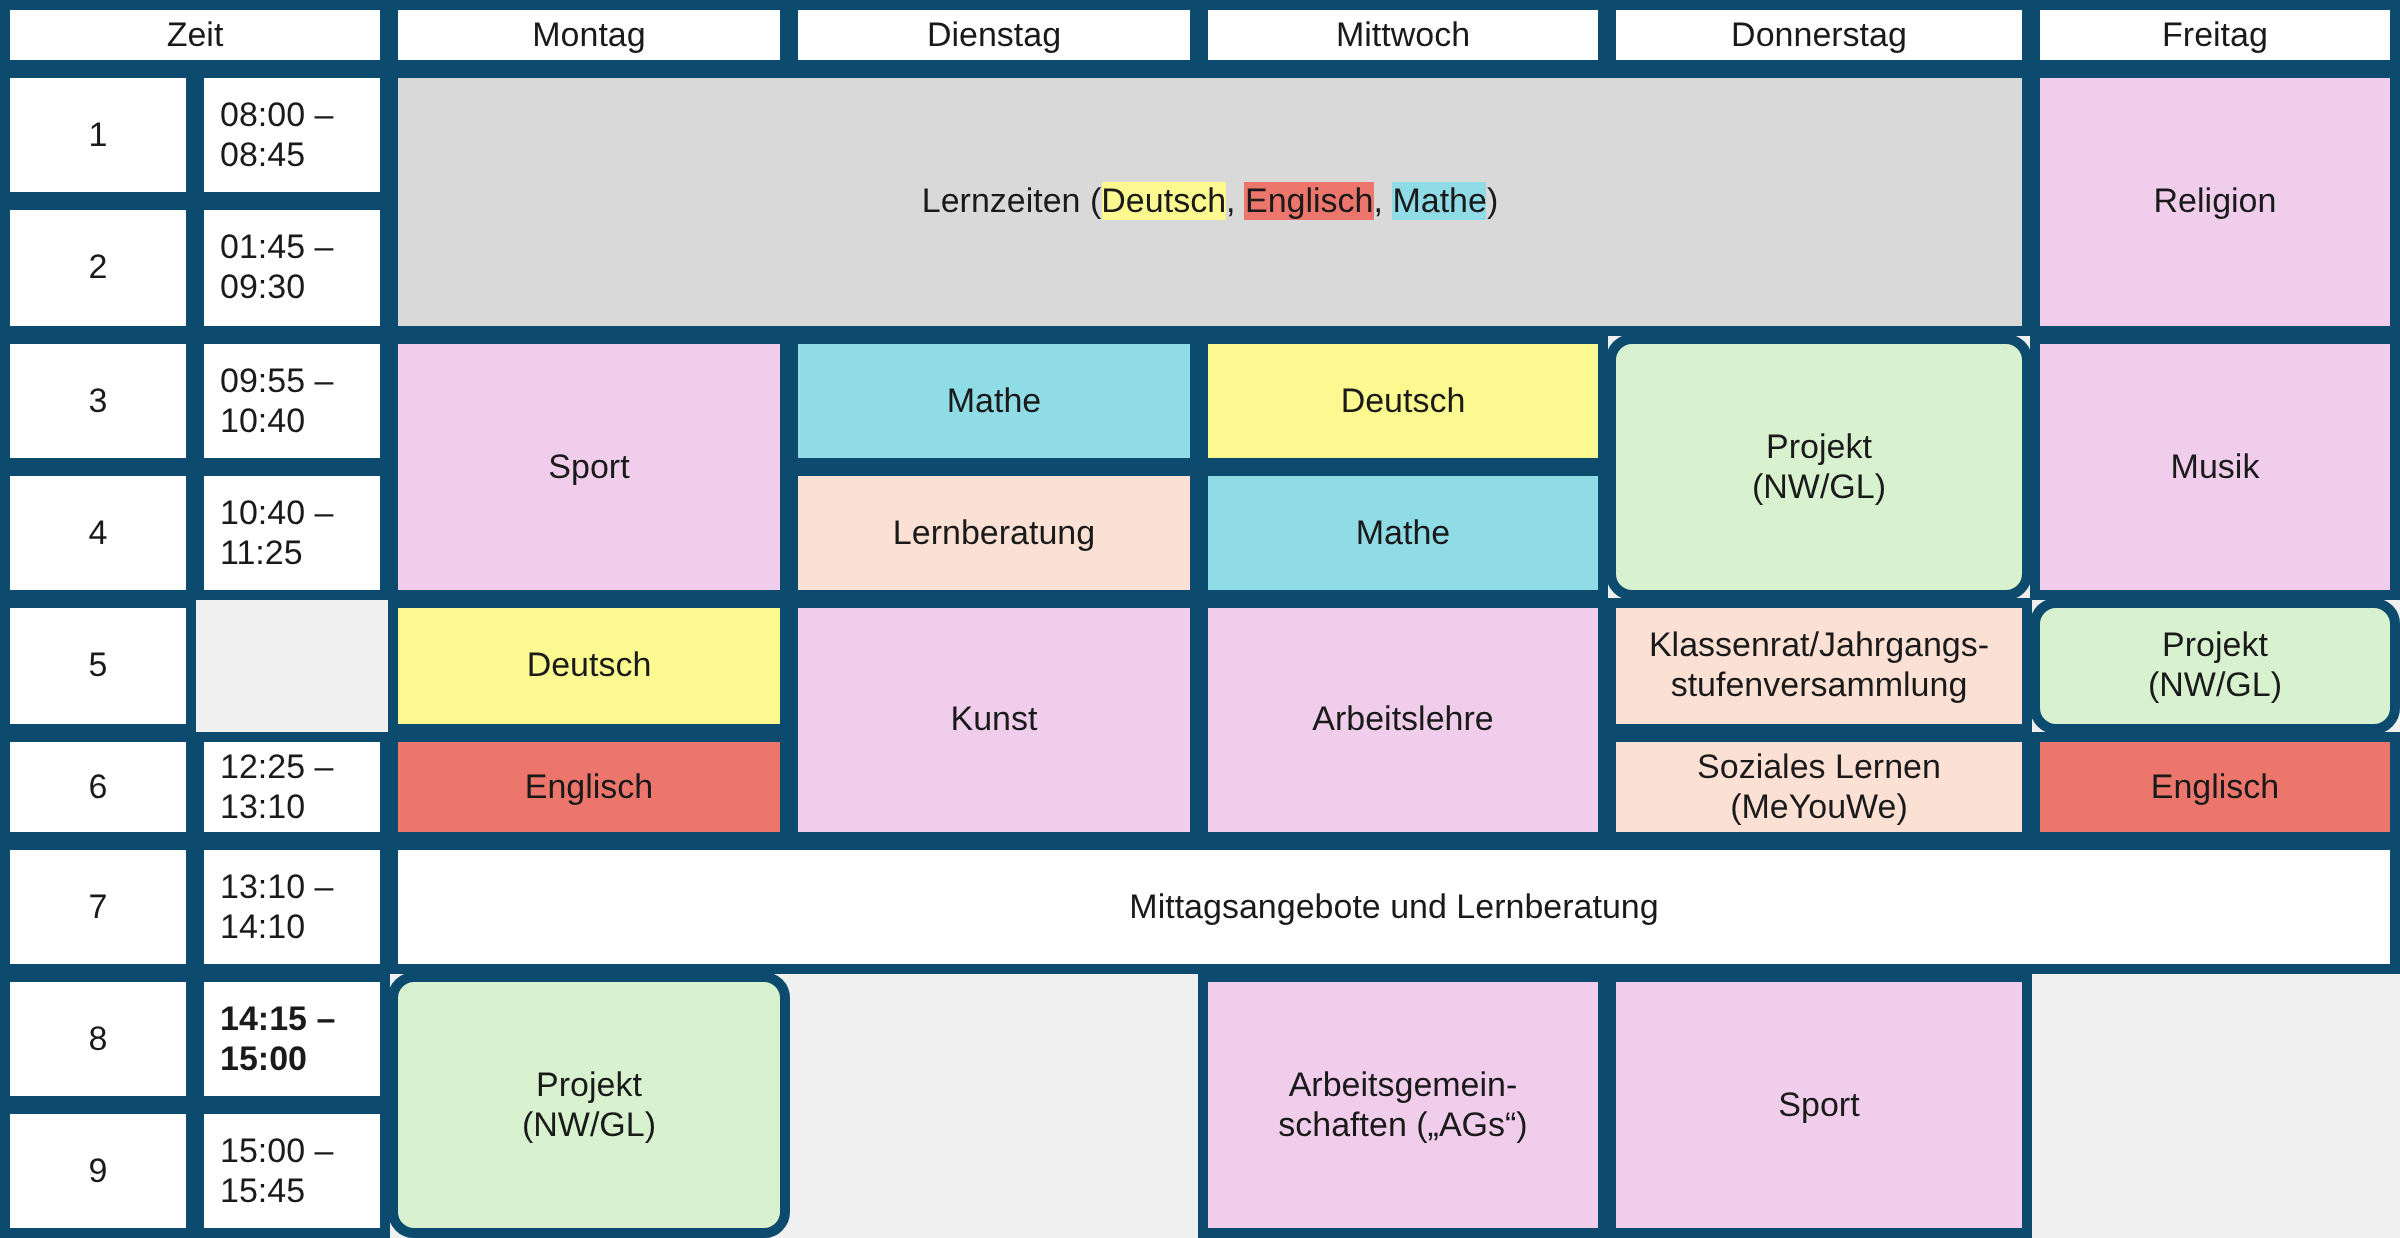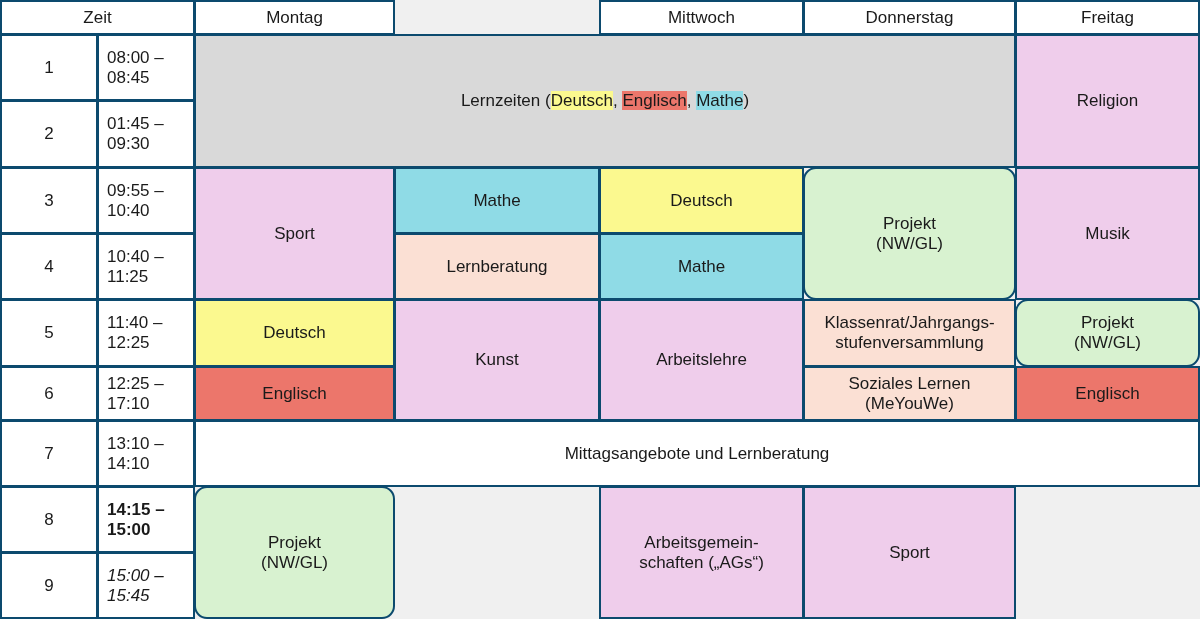--- a/index.html
+++ b/index.html
@@ -1,18 +1,18 @@
 <!DOCTYPE html>
 <html><head>
 <meta charset="utf-8">
 <style>
   html, body { margin:0; padding:0; background:#f0f0f0; }
   body { width:1200px; height:619px; overflow:hidden; font-family:"Liberation Sans", sans-serif; color:#1a1a1a; }
   .grid { position:relative; width:1200px; height:619px; }
-  .cell { position:absolute; box-sizing:border-box; border:2px solid #0c4a6e; display:flex; align-items:center; justify-content:center; text-align:center; font-size:17px; line-height:20px; }
+  .cell { position:absolute; box-sizing:border-box; border:5px solid #0c4a6e; display:flex; align-items:center; justify-content:center; text-align:center; font-size:17px; line-height:20px; }
   .cell.left { justify-content:flex-start; text-align:left; padding-left:8px; }
   .white { background:#ffffff; }
   .grey { background:#d9d9d9; }
   .pink { background:#efcdeb; }
   .cyan { background:#8fdbe6; }
   .yellow { background:#fbf98f; }
   .peach { background:#fbe0d4; }
   .green { background:#d8f2d0;border-radius:13px; }
   .red { background:#ec766b; }
   .hl-yellow { background:#fbf98f; }
@@ -20,50 +20,49 @@
   .hl-cyan { background:#8fdbe6; }
   .mline { white-space:pre-line; }
 </style>
 </head>
 <body>
 
 <div class="grid">
 
   <div class="cell white" style="left:0;top:0;width:195px;height:35px;">Zeit</div>
   <div class="cell white" style="left:194px;top:0;width:201px;height:35px;">Montag</div>
+  <div class="cell white" style="left:394px;top:0;width:206px;height:35px;">Dienstag</div>
   <div class="cell white" style="left:599px;top:0;width:205px;height:35px;">Mittwoch</div>
   <div class="cell white" style="left:803px;top:0;width:213px;height:35px;">Donnerstag</div>
   <div class="cell white" style="left:1015px;top:0;width:185px;height:35px;">Freitag</div>
 
   <div class="cell white" style="left:0;top:34px;width:98px;height:67px;">1</div>
   <div class="cell white left mline" style="left:97px;top:34px;width:98px;height:67px;">08:00 –
 08:45</div>
   <div class="cell white" style="left:0;top:100px;width:98px;height:68px;">2</div>
   <div class="cell white left mline" style="left:97px;top:100px;width:98px;height:68px;">01:45 –
 09:30</div>
   <div class="cell white" style="left:0;top:167px;width:98px;height:67px;">3</div>
   <div class="cell white left mline" style="left:97px;top:167px;width:98px;height:67px;">09:55 –
 10:40</div>
   <div class="cell white" style="left:0;top:233px;width:98px;height:67px;">4</div>
   <div class="cell white left mline" style="left:97px;top:233px;width:98px;height:67px;">10:40 –
 11:25</div>
   <div class="cell white" style="left:0;top:299px;width:98px;height:68px;">5</div>
-  <div class="cell white left mline" style="left:97px;top:299px;width:98px;height:68px;">11:40 –
-12:25</div>
   <div class="cell white" style="left:0;top:366px;width:98px;height:55px;">6</div>
   <div class="cell white left mline" style="left:97px;top:366px;width:98px;height:55px;">12:25 –
-17:10</div>
+13:10</div>
   <div class="cell white" style="left:0;top:420px;width:98px;height:67px;">7</div>
   <div class="cell white left mline" style="left:97px;top:420px;width:98px;height:67px;">13:10 –
 14:10</div>
   <div class="cell white" style="left:0;top:486px;width:98px;height:67px;">8</div>
   <div class="cell white left mline" style="left:97px;top:486px;width:98px;height:67px;font-weight:bold;">14:15 –
 15:00</div>
   <div class="cell white" style="left:0;top:552px;width:98px;height:67px;">9</div>
-  <div class="cell white left mline" style="left:97px;top:552px;width:98px;height:67px;font-style:italic;">15:00 –
+  <div class="cell white left mline" style="left:97px;top:552px;width:98px;height:67px;">15:00 –
 15:45</div>
 
   <div class="cell grey" style="left:194px;top:34px;width:822px;height:134px;">
     <span>
       <span>Lernzeiten (</span><span class="hl-yellow">Deutsch</span><span>, </span><span class="hl-red">Englisch</span><span>, </span><span class="hl-cyan">Mathe</span><span>)</span>
     </span>
   </div>
   <div class="cell pink" style="left:1015px;top:34px;width:185px;height:134px;">Religion</div>
 
   <div class="cell pink" style="left:194px;top:167px;width:201px;height:133px;">Sport</div>

